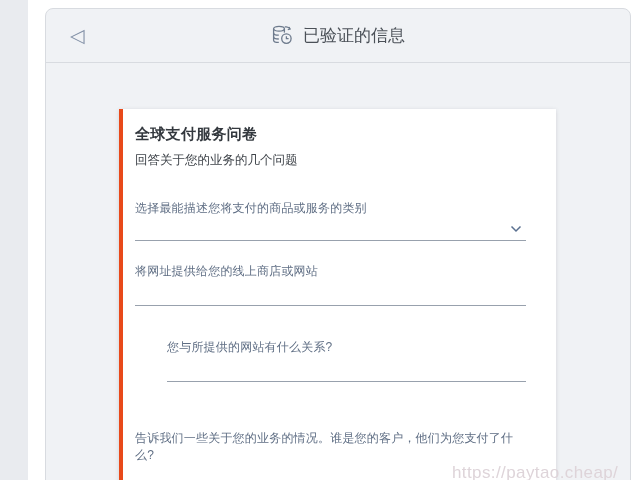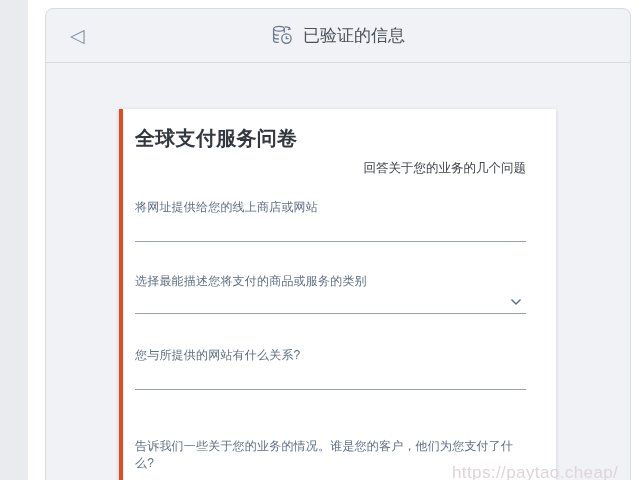--- a/index.html
+++ b/index.html
@@ -38,40 +38,40 @@
     font-size: 12.5px; font-weight: 600; color: #3f444a;
   }
   .form-card {
     position: absolute; left: 73px; top: 100px; width: 437px; height: 420px;
     background: #ffffff;
     border-left: 4px solid #e8491a;
     box-shadow: 0 1px 4px rgba(60,66,80,0.18);
     padding: 16px 30px 0 12px;
   }
   .form-title {
-    font-size: 20px; font-weight: 700; color: #33383e; letter-spacing: 0.3px;
+    font-size: 15px; font-weight: 700; color: #33383e; letter-spacing: 0.3px;
   }
   .form-subtitle {
-    margin-top: 8px; font-size: 12.5px; color: #3f444a; text-align: right;
+    margin-top: 8px; font-size: 12.5px; color: #3f444a;
   }
   .field { position: relative; }
   .field-label {
     font-size: 12px; color: #5f6e84; letter-spacing: 0.2px;
   }
   .field-input {
     display: block; width: 100%;
     background: transparent;
     border: none; border-bottom: 1px solid #98a1ad;
     height: 24px; font-size: 13px; color: #33383e;
     border-radius: 0; outline: none;
   }
   .field-1 { margin-top: 31px; }
   .field-2 { margin-top: 22px; }
   .field-2 .field-input, .field-3 .field-input, .field-4 .field-input { height: 26px; }
-  .field-3 { margin-top: 33px; }
+  .field-3 { margin-top: 33px; margin-left: 32px; }
   .field-4 { margin-top: 48px; }
   .chevron-down {
     position: absolute; right: 4px; bottom: 8px; cursor: pointer; line-height: 0;
   }
   .watermark {
     position: absolute; left: 452px; top: 463px;
     font-size: 17px; color: #ded4d9; letter-spacing: 0.4px;
     pointer-events: none; white-space: nowrap;
   }
 </style>
@@ -100,33 +100,33 @@
       </span>
       <span>已验证的信息</span>
     </div>
   </div>
 
 
   <div class="form-card">
     <div class="form-title">全球支付服务问卷</div>
     <div class="form-subtitle">回答关于您的业务的几个问题</div>
 
-    <div class="field field-2">
-      <div class="field-label">将网址提供给您的线上商店或网站</div>
-      <input class="field-input" type="text" style="">
-    </div>
-
     <div class="field field-1">
       <div class="field-label">选择最能描述您将支付的商品或服务的类别</div>
       <input class="field-input" type="text" style="">
       <span class="chevron-down">
         <svg width="12" height="8" viewBox="0 0 12 8" fill="none">
           <path d="M1.5 1.5 L6 6 L10.5 1.5" stroke="#5a7090" stroke-width="1.5" fill="none"></path>
         </svg>
       </span>
+    </div>
+
+    <div class="field field-2">
+      <div class="field-label">将网址提供给您的线上商店或网站</div>
+      <input class="field-input" type="text" style="">
     </div>
 
     <div class="field field-3">
       <div class="field-label">您与所提供的网站有什么关系?</div>
       <input class="field-input" type="text" style="">
     </div>
 
     <div class="field field-4">
       <div class="field-label">告诉我们一些关于您的业务的情况。谁是您的客户，他们为您支付了什么?</div>
       <input class="field-input" type="text" style="">

